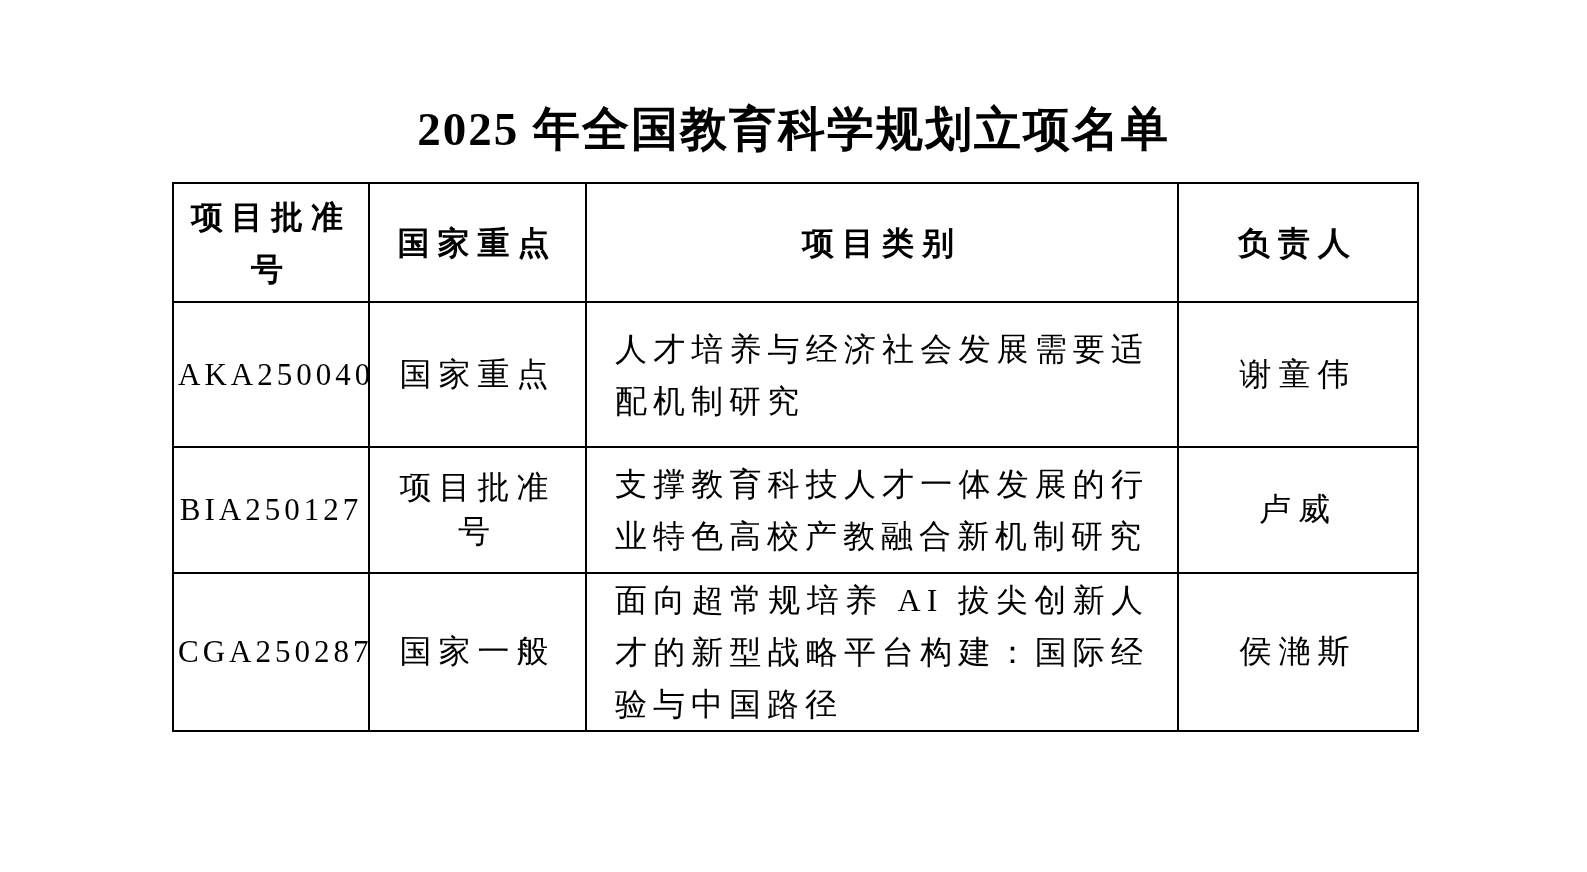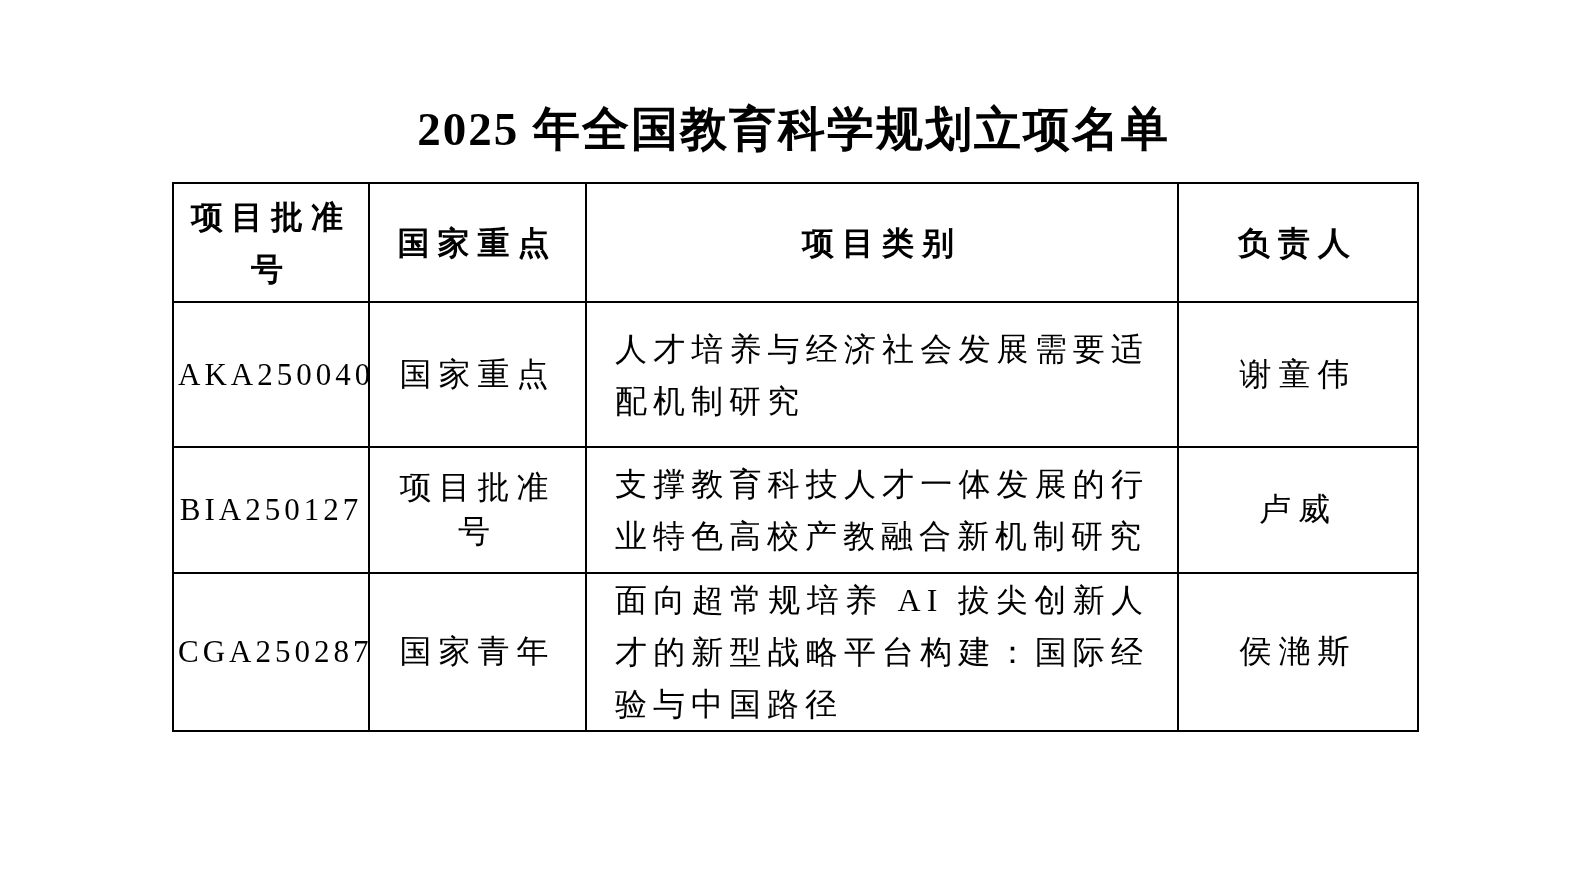--- a/index.html
+++ b/index.html
@@ -116,20 +116,20 @@
 
       <tr class="row-2">
         <td class="cell-code">BIA250127</td>
         <td class="cell-category">项目批准号</td>
         <td class="cell-name">支撑教育科技人才一体发展的行业特色高校产教融合新机制研究</td>
         <td class="cell-leader">卢威</td>
       </tr>
 
       <tr class="row-3">
         <td class="cell-code">CGA250287</td>
-        <td class="cell-category">国家青年</td>
+        <td class="cell-category">国家一般</td>
         <td class="cell-name">面向超常规培养 AI 拔尖创新人才的新型战略平台构建：国际经验与中国路径</td>
         <td class="cell-leader">侯滟斯</td>
       </tr>
     </tbody>
   </table>
 
 </div>
 
 </body></html>

